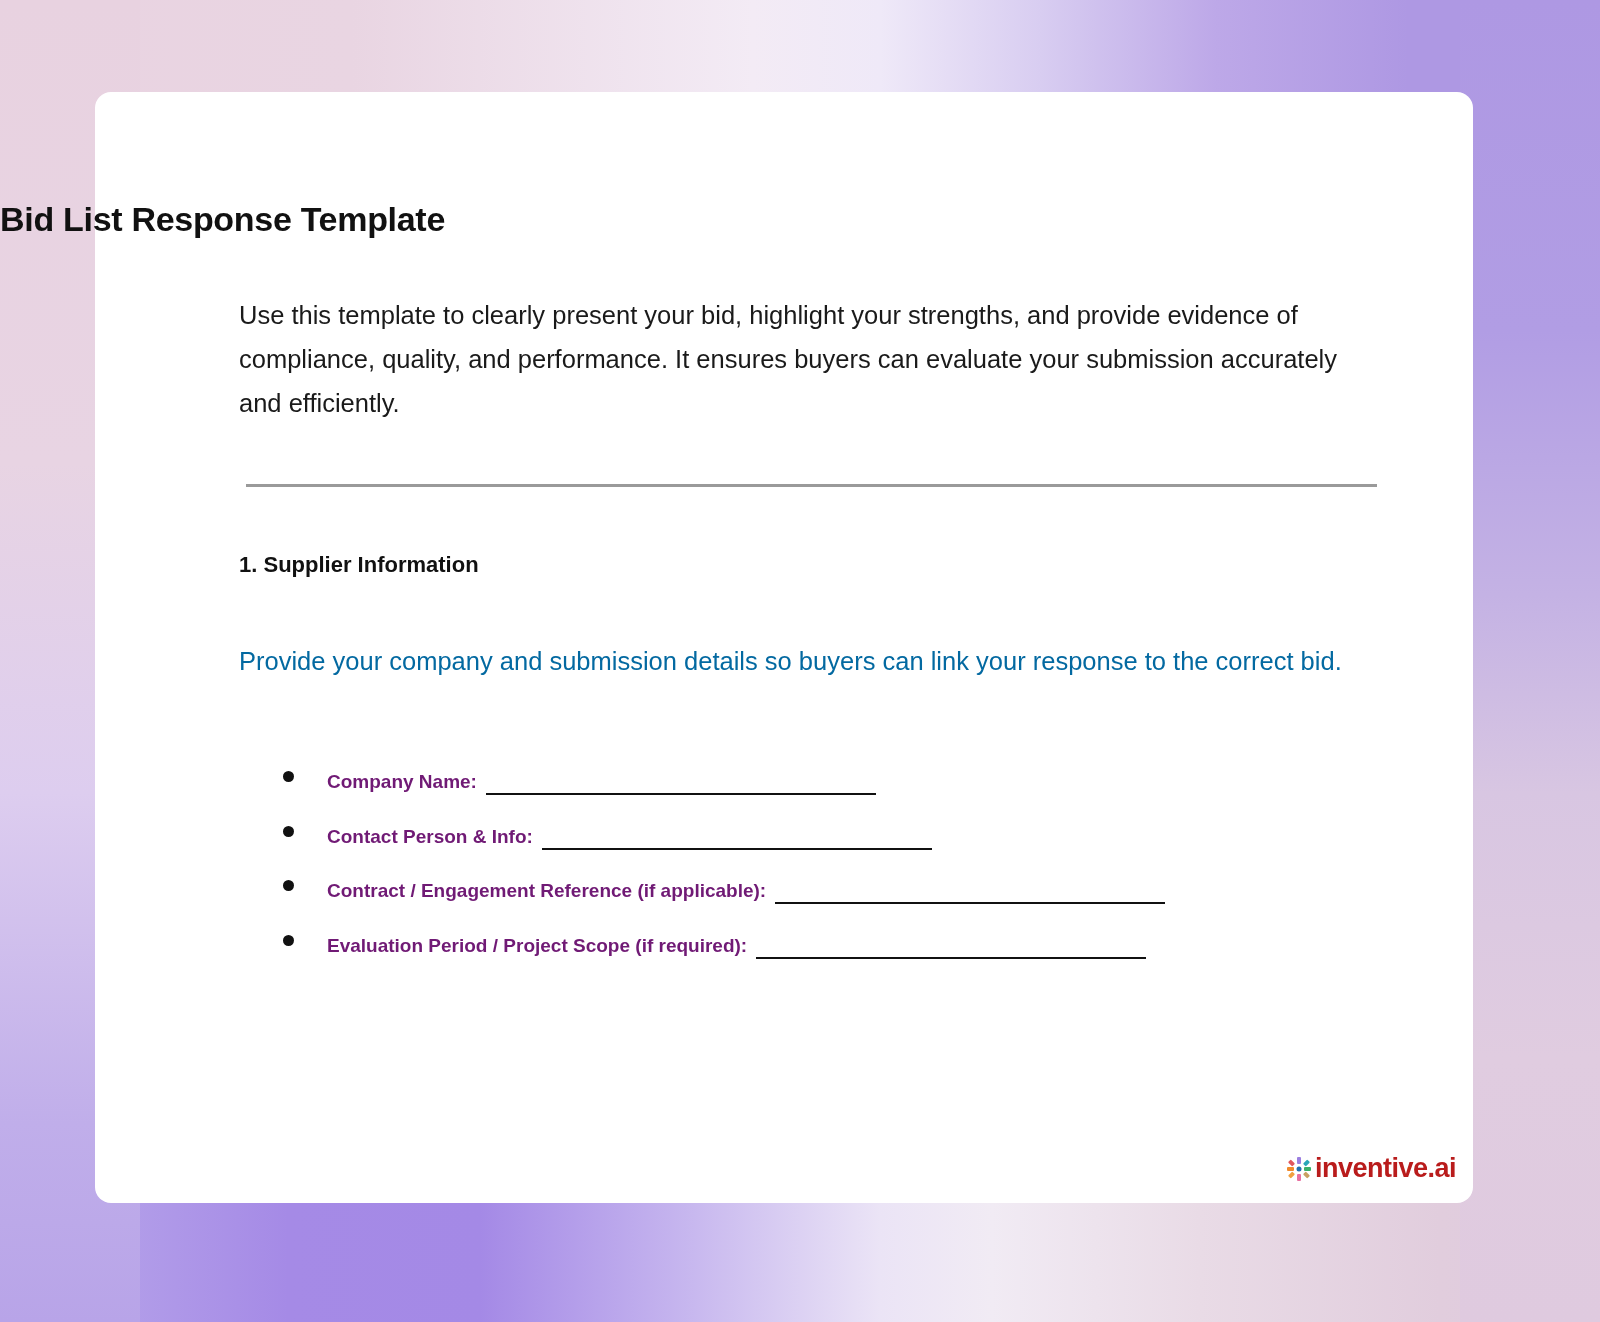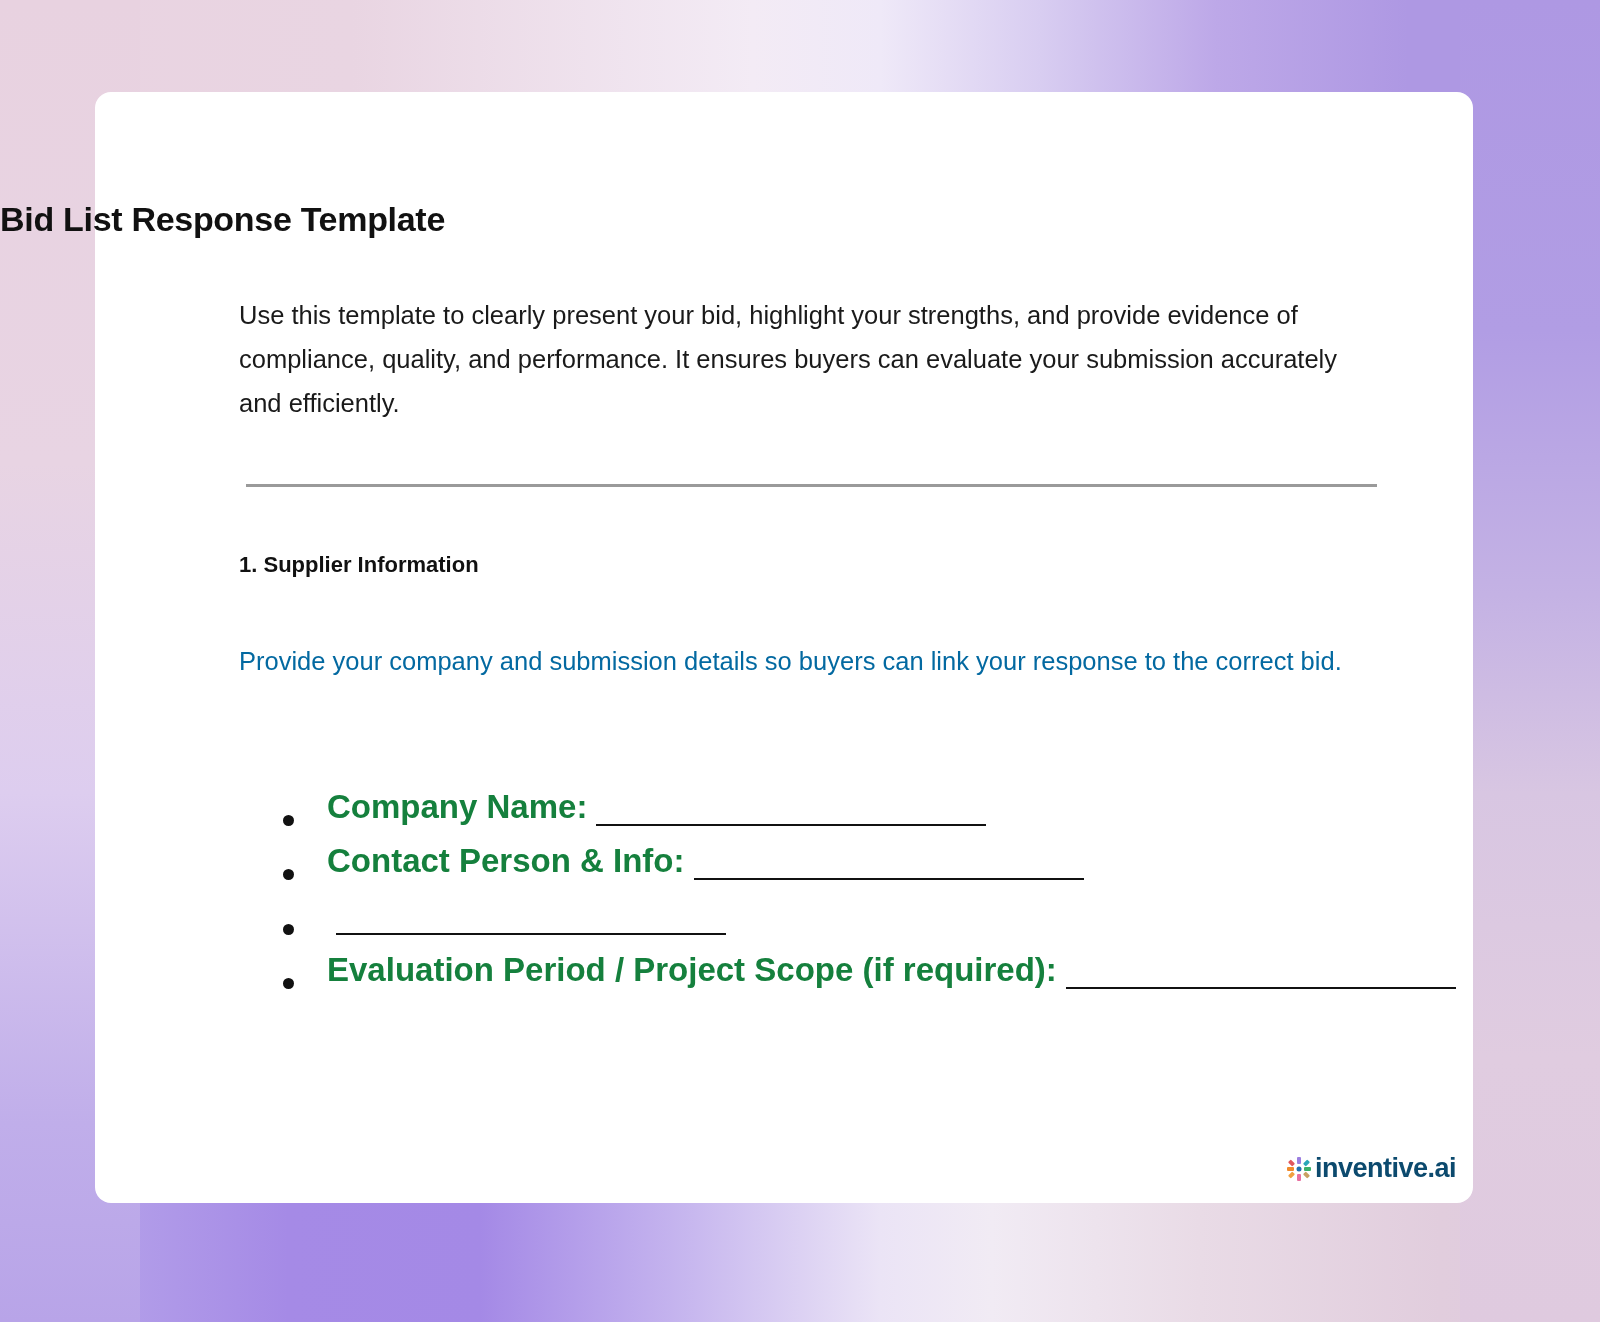--- a/index.html
+++ b/index.html
@@ -47,39 +47,39 @@
       font-size: 22px; font-weight: bold; color: #111111;
     }
     .section-desc {
       position: absolute; left: 239px; top: 634px; width: 1130px;
       font-size: 25.5px; line-height: 54px; color: #0369a1;
     }
     .fields {
       position: absolute; left: 283px; top: 771px; margin: 0; padding: 0; list-style: none;
     }
     .field {
-      display: flex; align-items: flex-end; height: 54.5px;
-      font-size: 33px; font-weight: bold; color: #15803d; white-space: nowrap;
+      display: flex; align-items: flex-start; height: 54.5px;
+      font-size: 19px; font-weight: bold; color: #701a75; white-space: nowrap;
     }
     .bullet {
       width: 11px; height: 11px; border-radius: 50%; background: #111111;
       margin-right: 33px; flex: none;
     }
     .blank {
       display: inline-block; border-bottom: 2.5px solid #111111; height: 22px;
       margin-left: 9px; vertical-align: baseline;
     }
     .date-blank { display: inline-block; border-bottom: 2.5px solid #111111; width: 66px; height: 22px; }
     .date-sep { display: inline-block; margin: 0 9px; }
     .logo {
       position: absolute; left: 1286px; top: 1153px; display: flex; align-items: center;
     }
     .logo-mark { width: 26px; height: 26px; margin-right: 3px; }
     .logo-text {
-      font-size: 27px; font-weight: bold; color: #0c4a6e; letter-spacing: -0.5px;
+      font-size: 27px; font-weight: bold; color: #b91c1c; letter-spacing: -0.5px;
     }
   </style>
 </head>
 <body>
 
 <div class="bg">
   <div class="bg-top"></div>
   <div class="bg-bottom"></div>
   <div class="bg-left"></div>
   <div class="bg-right"></div>
@@ -103,20 +103,21 @@
     <span>Company Name:</span>
     <span class="blank" style="width:390px"></span>
   </li>
   <li class="field">
     <span class="bullet"></span>
     <span>Contact Person &amp; Info:</span>
     <span class="blank" style="width:390px"></span>
   </li>
   <li class="field">
     <span class="bullet"></span>
+    <span>Contract / Engagement Reference (if applicable):</span>
     <span class="blank" style="width:390px"></span>
   </li>
   <li class="field">
     <span class="bullet"></span>
     <span>Evaluation Period / Project Scope (if required):</span>
     <span class="blank" style="width:390px"></span>
   </li>
 </ul>
 
 <div class="logo">

